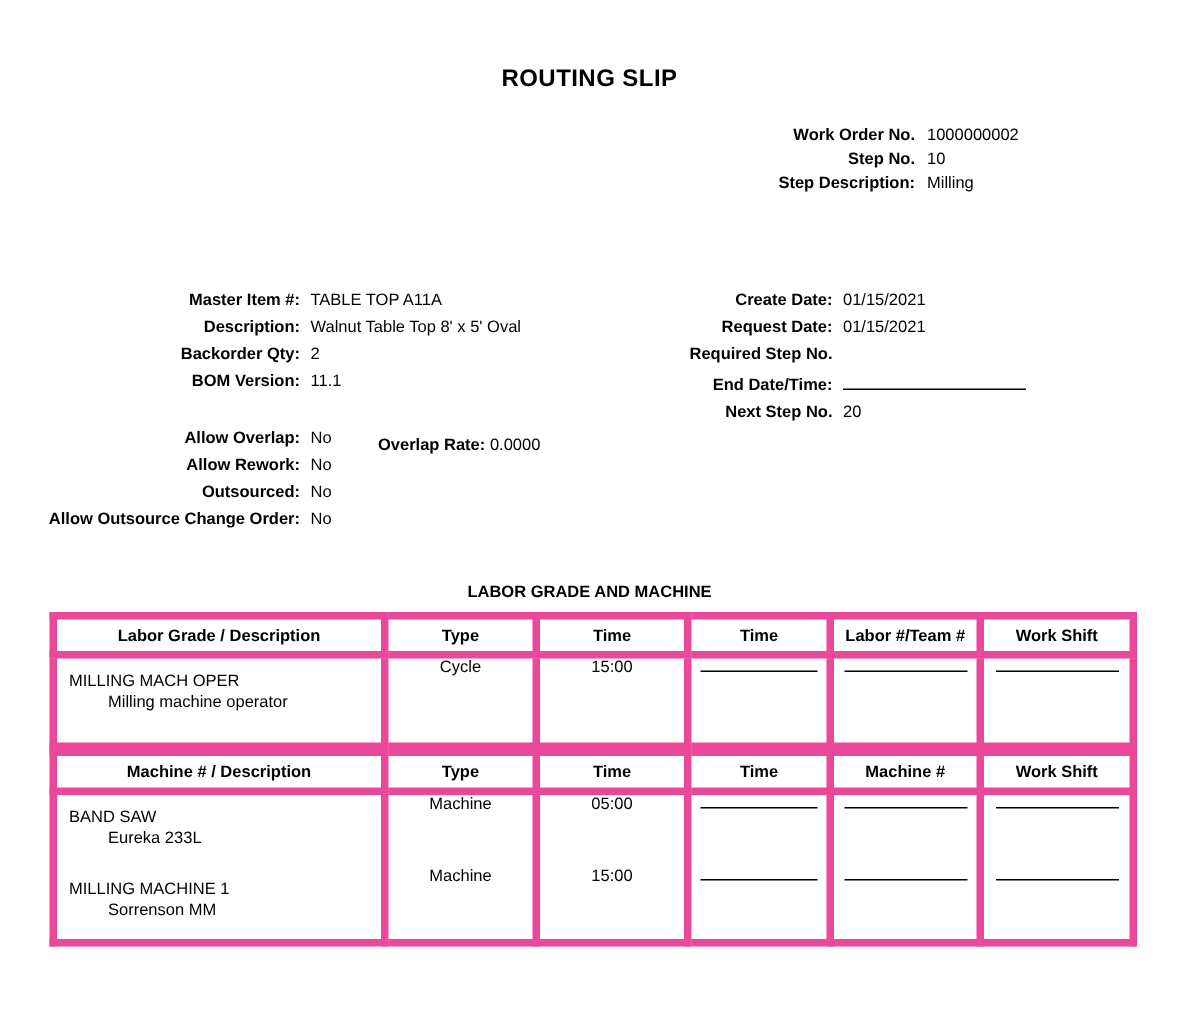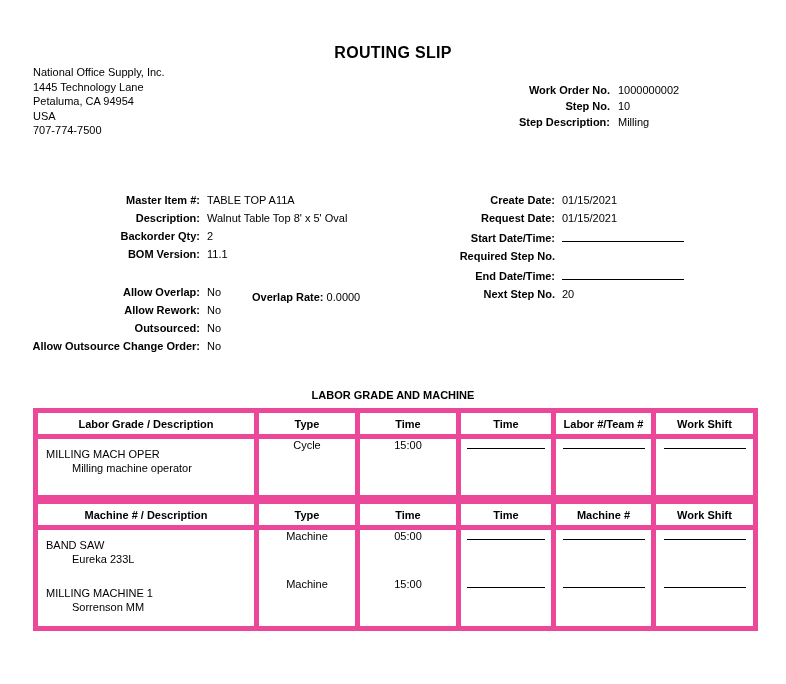--- a/index.html
+++ b/index.html
@@ -176,27 +176,20 @@
   .row-tall td { height: 56px; }
   .mrow td { height: 48px; }
 </style>
 </head>
 <body>
 
 <div class="page">
 
   <div class="doc-title">ROUTING SLIP</div>
 
-  <div class="company-block">
-    <div>National Office Supply, Inc.</div>
-    <div>1445 Technology Lane</div>
-    <div>Petaluma, CA 94954</div>
-    <div>USA</div>
-    <div>707-774-7500</div>
-  </div>
 
   <div class="wo-block">
     <div class="wo-row">
       <span class="lbl">Work Order No.</span>
       <span class="val">1000000002</span>
     </div>
     <div class="wo-row">
       <span class="lbl">Step No.</span>
       <span class="val">10</span>
     </div>
@@ -250,24 +243,20 @@
   </div>
 
   <div class="detail-right">
     <div class="dr-row">
       <span class="lbl">Create Date:</span>
       <span class="val">01/15/2021</span>
     </div>
     <div class="dr-row">
       <span class="lbl">Request Date:</span>
       <span class="val">01/15/2021</span>
-    </div>
-    <div class="dr-row">
-      <span class="lbl">Start Date/Time:</span>
-      <span class="blank-line"></span>
     </div>
     <div class="dr-row">
       <span class="lbl">Required Step No.</span>
       <span class="val"></span>
     </div>
     <div class="dr-row">
       <span class="lbl">End Date/Time:</span>
       <span class="blank-line"></span>
     </div>
     <div class="dr-row">

